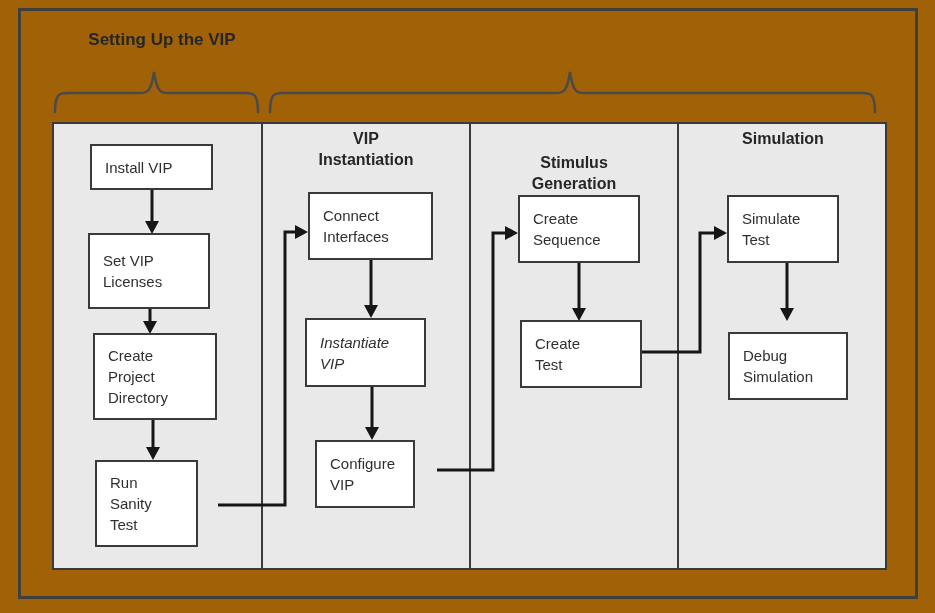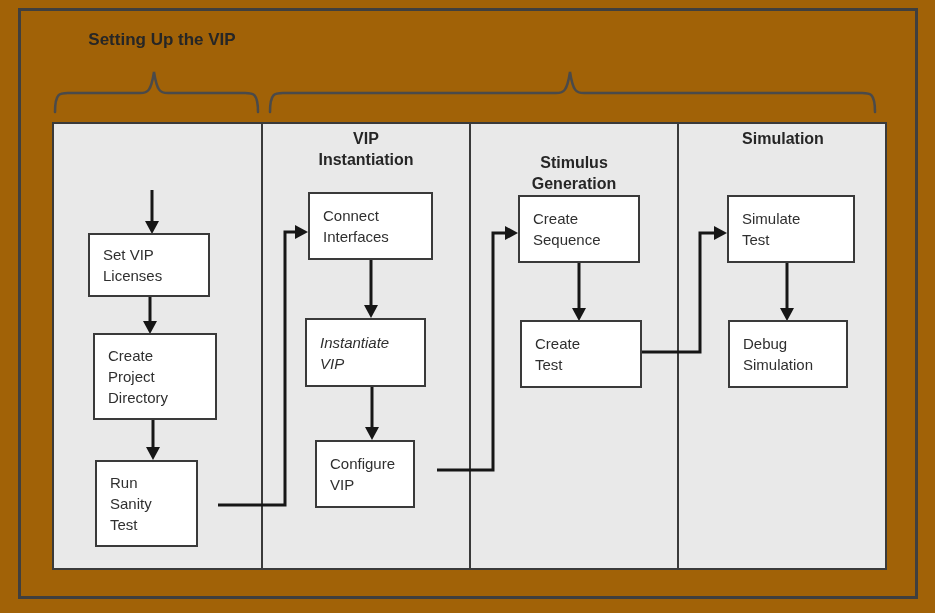--- a/index.html
+++ b/index.html
@@ -66,30 +66,30 @@
     display: flex;
     align-items: center;
     padding-left: 13px;
     padding-right: 4px;
     font-size: 15px;
     line-height: 21px;
     color: #2f2f2f;
     white-space: pre-line;
   }
   .n-install     { left: 90px;  top: 144px; width: 123px; height: 46px; }
-  .n-licenses    { left: 88px;  top: 233px; width: 122px; height: 64px; }
+  .n-licenses    { left: 88px;  top: 233px; width: 122px; height: 76px; }
   .n-projdir     { left: 93px;  top: 333px; width: 124px; height: 87px; }
   .n-sanity      { left: 95px;  top: 460px; width: 103px; height: 87px; }
   .n-connect     { left: 308px; top: 192px; width: 125px; height: 68px; }
   .n-instantiate { left: 305px; top: 318px; width: 121px; height: 69px; font-style: italic; }
   .n-configure   { left: 315px; top: 440px; width: 100px; height: 68px; }
   .n-sequence    { left: 518px; top: 195px; width: 122px; height: 68px; }
   .n-ctest       { left: 520px; top: 320px; width: 122px; height: 68px; }
-  .n-simtest     { left: 727px; top: 195px; width: 128px; height: 68px; }
-  .n-debug       { left: 728px; top: 320px; width: 120px; height: 68px; }
+  .n-simtest     { left: 727px; top: 195px; width: 112px; height: 68px; }
+  .n-debug       { left: 728px; top: 332px; width: 120px; height: 68px; }
   svg.overlay {
     position: absolute;
     left: 0; top: 0;
     width: 935px; height: 613px;
     pointer-events: none;
   }
 </style>
 </head>
 <body>
 
@@ -137,20 +137,21 @@
       <path d="M 714 226 L 714 240 L 727 233 Z"></path>
     </g>
   </svg>
 
   <div class="col-header h2">VIP
 Instantiation</div>
   <div class="col-header h3">Stimulus
 Generation</div>
   <div class="col-header h4">Simulation</div>
 
+  <div class="node n-install">Install VIP</div>
   <div class="node n-licenses">Set VIP
 Licenses</div>
   <div class="node n-projdir">Create
 Project
 Directory</div>
   <div class="node n-sanity">Run
 Sanity
 Test</div>
 
   <div class="node n-connect">Connect

